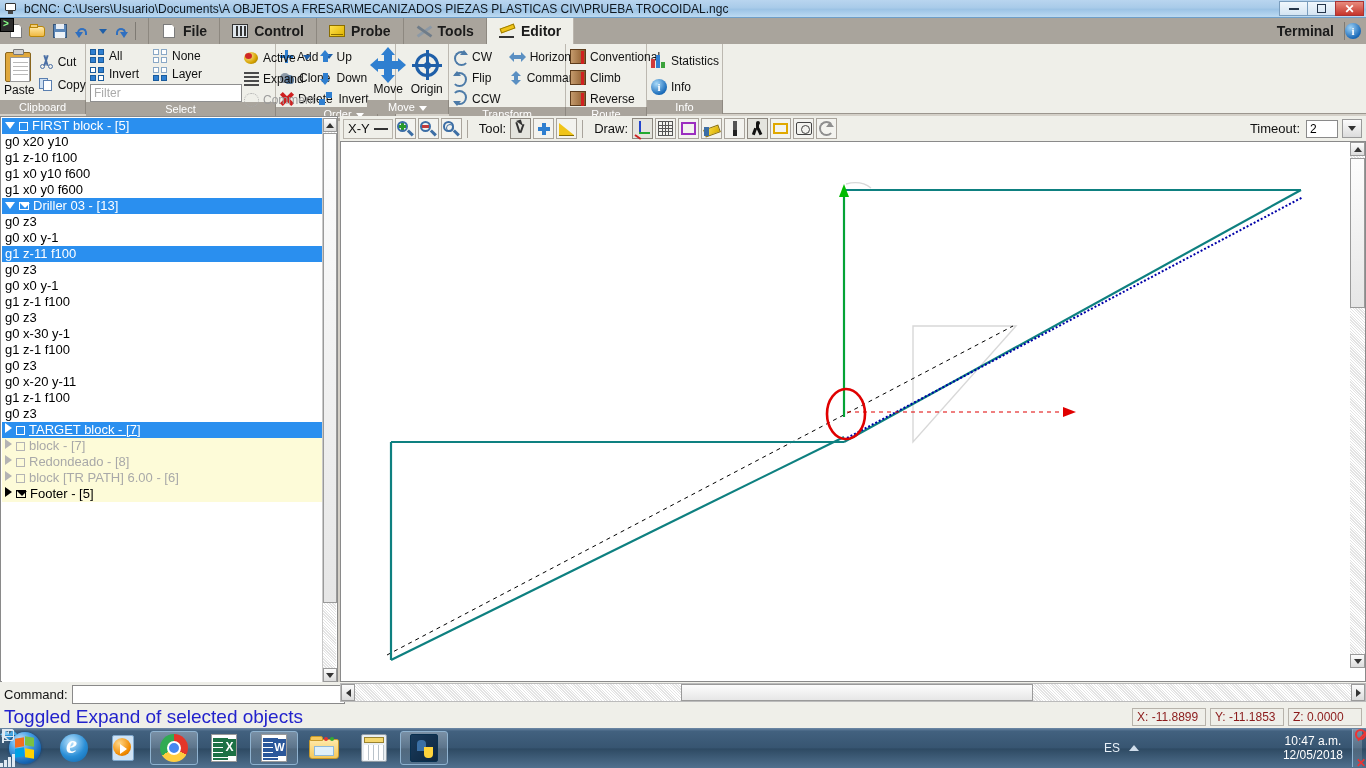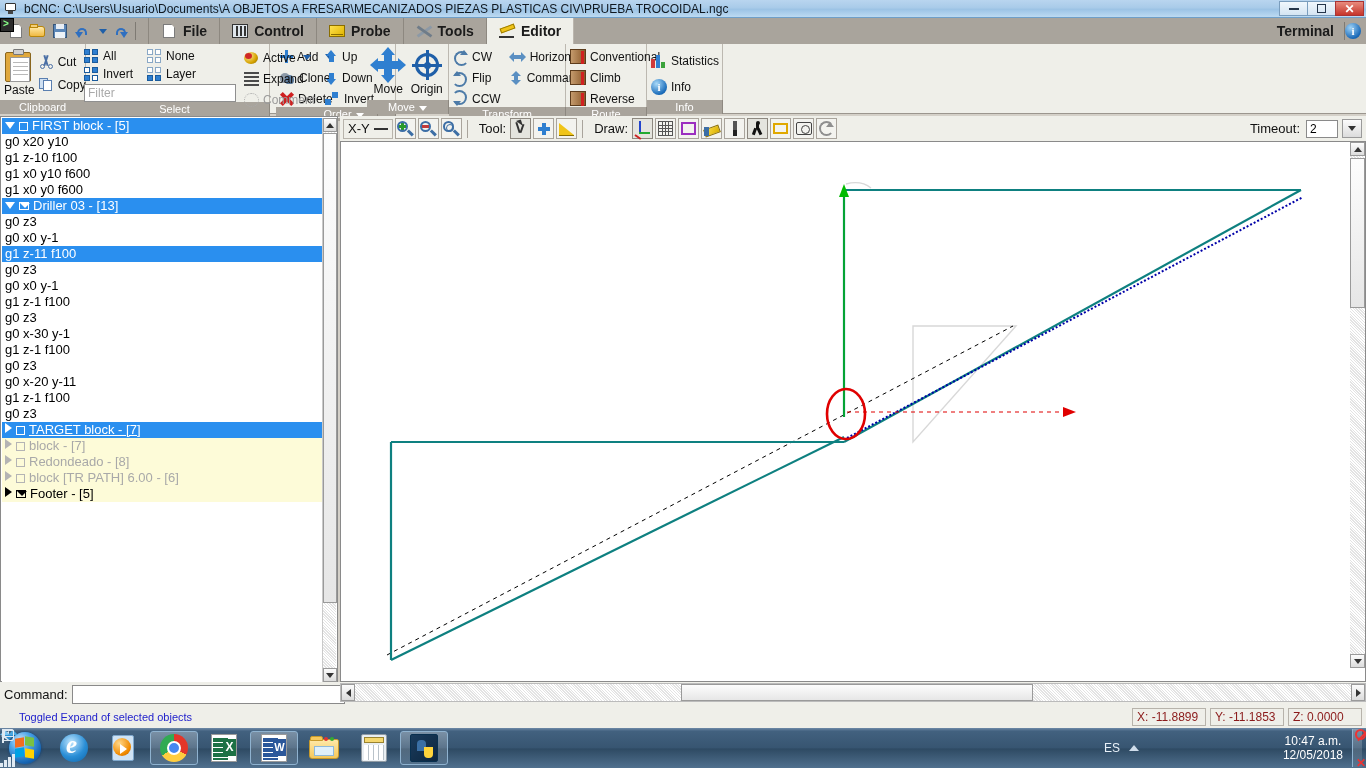--- a/index.html
+++ b/index.html
@@ -283,21 +283,21 @@
   
   .cmdrow{ position:absolute;left:0;top:682px;width:1366px;height:24px; background:#efefe9;
            display:flex;align-items:center;}
   .cmdlabel{ font-size:13px;color:#111;padding:0 4px 0 4px;}
   .cmdinput{ width:273px;height:19px;background:#fff;border:1px solid #8a8a8a;}
   .hsb{ position:absolute;left:340px;top:683px;width:1026px;height:19px; background:#f0f0f0;
         background-image:repeating-linear-gradient(45deg,#e3e3e3 0 1px,#fff 1px 2px);
         border:1px solid #bbb;}
   .statusrow{ position:absolute;left:0;top:706px;width:1366px;height:22px;background:#efefe9;
               display:flex;align-items:center;}
-  .statusmsg{ font-size:11px;color:#2222cc;padding-left:19px;}
+  .statusmsg{ font-size:19px;color:#2222cc;padding-left:4px;}
   .coords{ margin-left:auto;display:flex;gap:4px;padding-right:4px;}
   .coord{ min-width:74px;height:18px;border:1px solid #b7b3ab;background:#efefe9;
           font-size:12px;color:#8b1a1a;padding:1px 4px;line-height:15px;}
 
   
   .taskbar{ position:absolute;left:0;top:728px;width:1366px;height:40px;
             background:linear-gradient(to bottom,#6f8aa8 0%,#42617f 8%,#375571 50%,#2e4a63 52%,#50708e 100%);
             display:flex;align-items:center;}
   .startorb{ width:46px;height:36px;display:flex;align-items:center;justify-content:center;margin-left:2px;}
   .orb{ width:32px;height:32px;border-radius:50%;
@@ -504,21 +504,21 @@
                 <b class="a"></b>
                 <b class="b"></b>
               </span>
             <span>Copy</span>
           </div>
         </div>
       </div>
       <div class="cap">Clipboard</div>
     </div>
 
-    <div class="rgroup" style="left:80px;width:190px;">
+    <div class="rgroup" style="left:86px;width:190px;">
       <div class="body" style="flex-direction:column;align-items:flex-start;padding-top:3px;">
         <div style="display:flex;gap:14px;">
           <div class="rcol">
             <div class="ritem">
               <span class="g g-grid4">
                   <i class="a"></i>
                   <i class="b"></i>
                   <i class="c"></i>
                   <i class="d"></i>
                 </span>
@@ -580,21 +580,21 @@
           </div>
         </div>
       </div>
       <div class="cap"><span>Edit</span><span class="capdd"></span></div>
     </div>
 
     <div class="rgroup" style="left:242px;width:0;"></div>
     <div style="position:absolute;left:244px;top:4px;width:70px;height:56px;"></div>
 
     <div class="rgroup" style="left:310px;width:68px;">
-      <div class="body" style="flex-direction:column;align-items:flex-end;padding-top:4px;border-right:none;">
+      <div class="body" style="flex-direction:column;align-items:center;padding-top:4px;border-right:none;">
         <div class="rcol" style="gap:4px;">
           <div class="ritem">
             <span class="g g-arrow up">
                 <span class="hd"></span>
                 <span class="sh"></span>
               </span>
             <span>Up</span>
           </div>
           <div class="ritem">
             <span class="g g-arrow dn">

